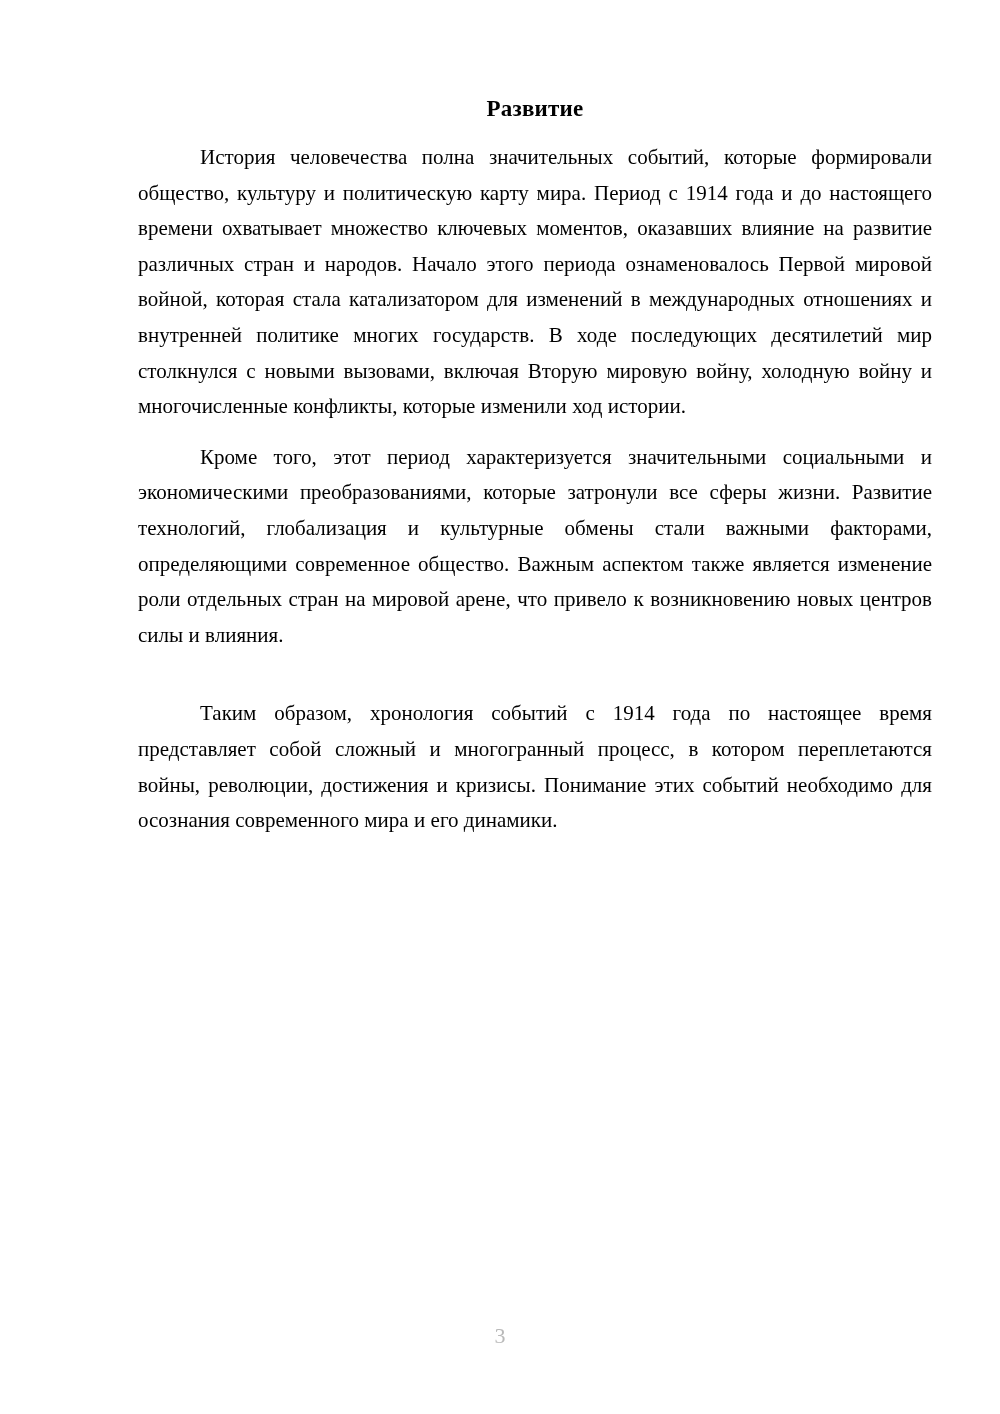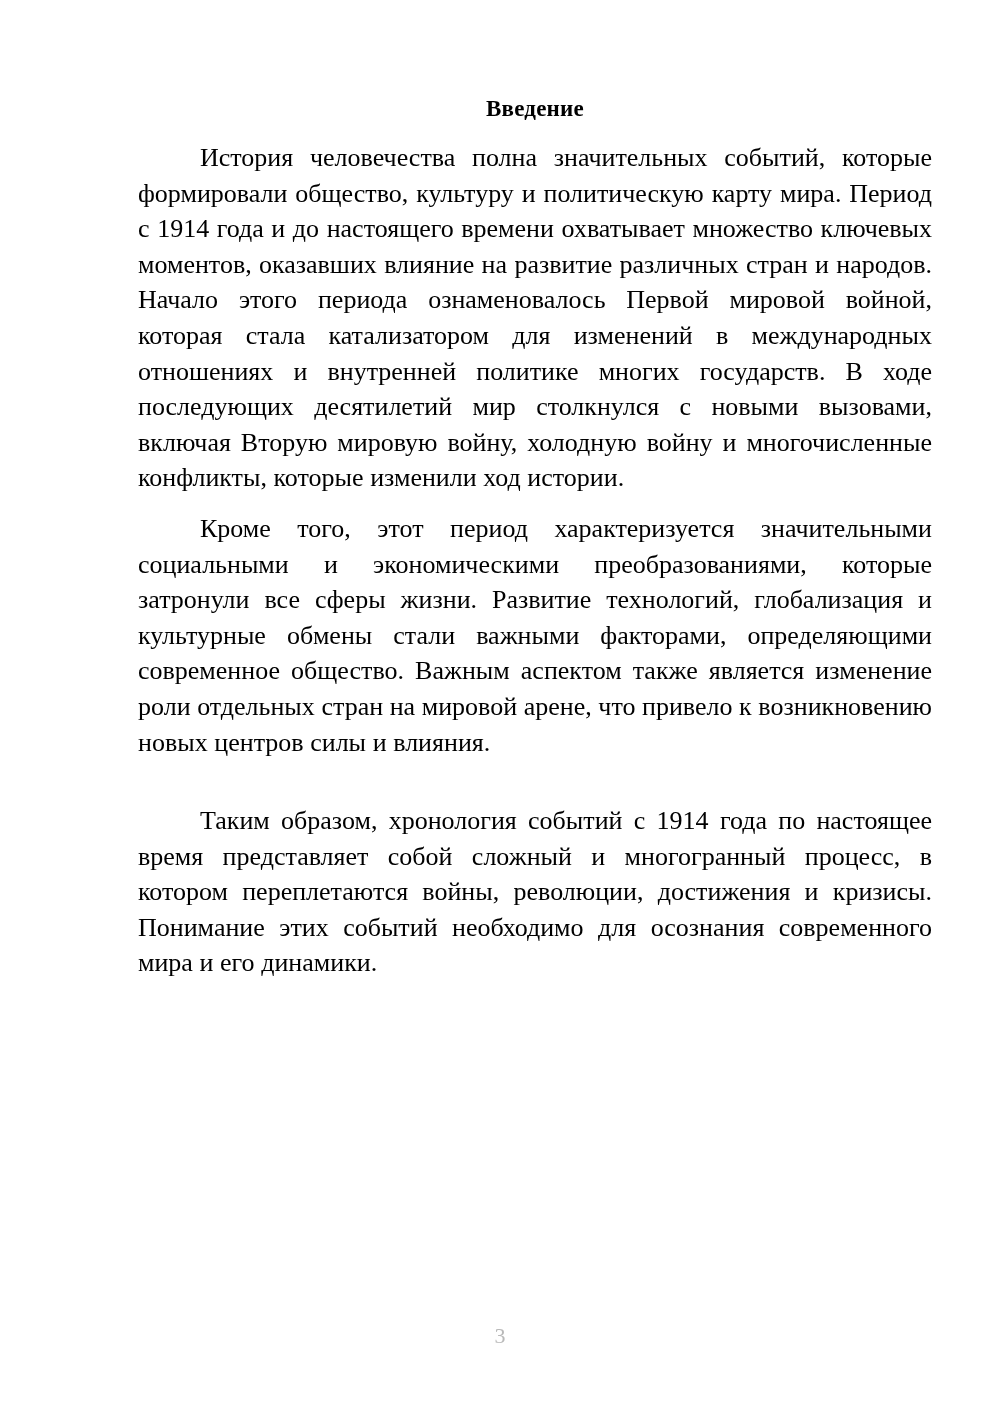--- a/index.html
+++ b/index.html
@@ -31,21 +31,21 @@
   }
   .doc-title {
     font-size: 23px;
     font-weight: bold;
     text-align: center;
     letter-spacing: 0.2px;
     margin: 0 0 14px 0;
     line-height: 34px;
   }
   .para {
-    font-size: 26px;
+    font-size: 21px;
     line-height: 35.6px;
     text-align: justify;
     text-justify: inter-word;
     text-indent: 62px;
     margin: 0 0 15px 0;
     hyphens: none;
     word-spacing: 0.1px;
   }
   .para:last-child {
     margin-bottom: 0;
@@ -62,21 +62,21 @@
     line-height: 28px;
   }
 </style>
 </head>
 <body>
 
 <div class="page">
 
   <div class="content">
 
-    <h1 class="doc-title">Введение</h1>
+    <h1 class="doc-title">Развитие</h1>
 
     <p class="para">История человечества полна значительных событий, которые формировали общество, культуру и политическую карту мира. Период с 1914 года и до настоящего времени охватывает множество ключевых моментов, оказавших влияние на развитие различных стран и народов. Начало этого периода ознаменовалось Первой мировой войной, которая стала катализатором для изменений в международных отношениях и внутренней политике многих государств. В ходе последующих десятилетий мир столкнулся с новыми вызовами, включая Вторую мировую войну, холодную войну и многочисленные конфликты, которые изменили ход истории.</p>
 
     <p class="para">Кроме того, этот период характеризуется значительными социальными и экономическими преобразованиями, которые затронули все сферы жизни. Развитие технологий, глобализация и культурные обмены стали важными факторами, определяющими современное общество. Важным аспектом также является изменение роли отдельных стран на мировой арене, что привело к возникновению новых центров силы и влияния.</p>
 
     <p class="para">Таким образом, хронология событий с 1914 года по настоящее время представляет собой сложный и многогранный процесс, в котором переплетаются войны, революции, достижения и кризисы. Понимание этих событий необходимо для осознания современного мира и его динамики.</p>
 
   </div>
 
   <div class="page-number">3</div>

